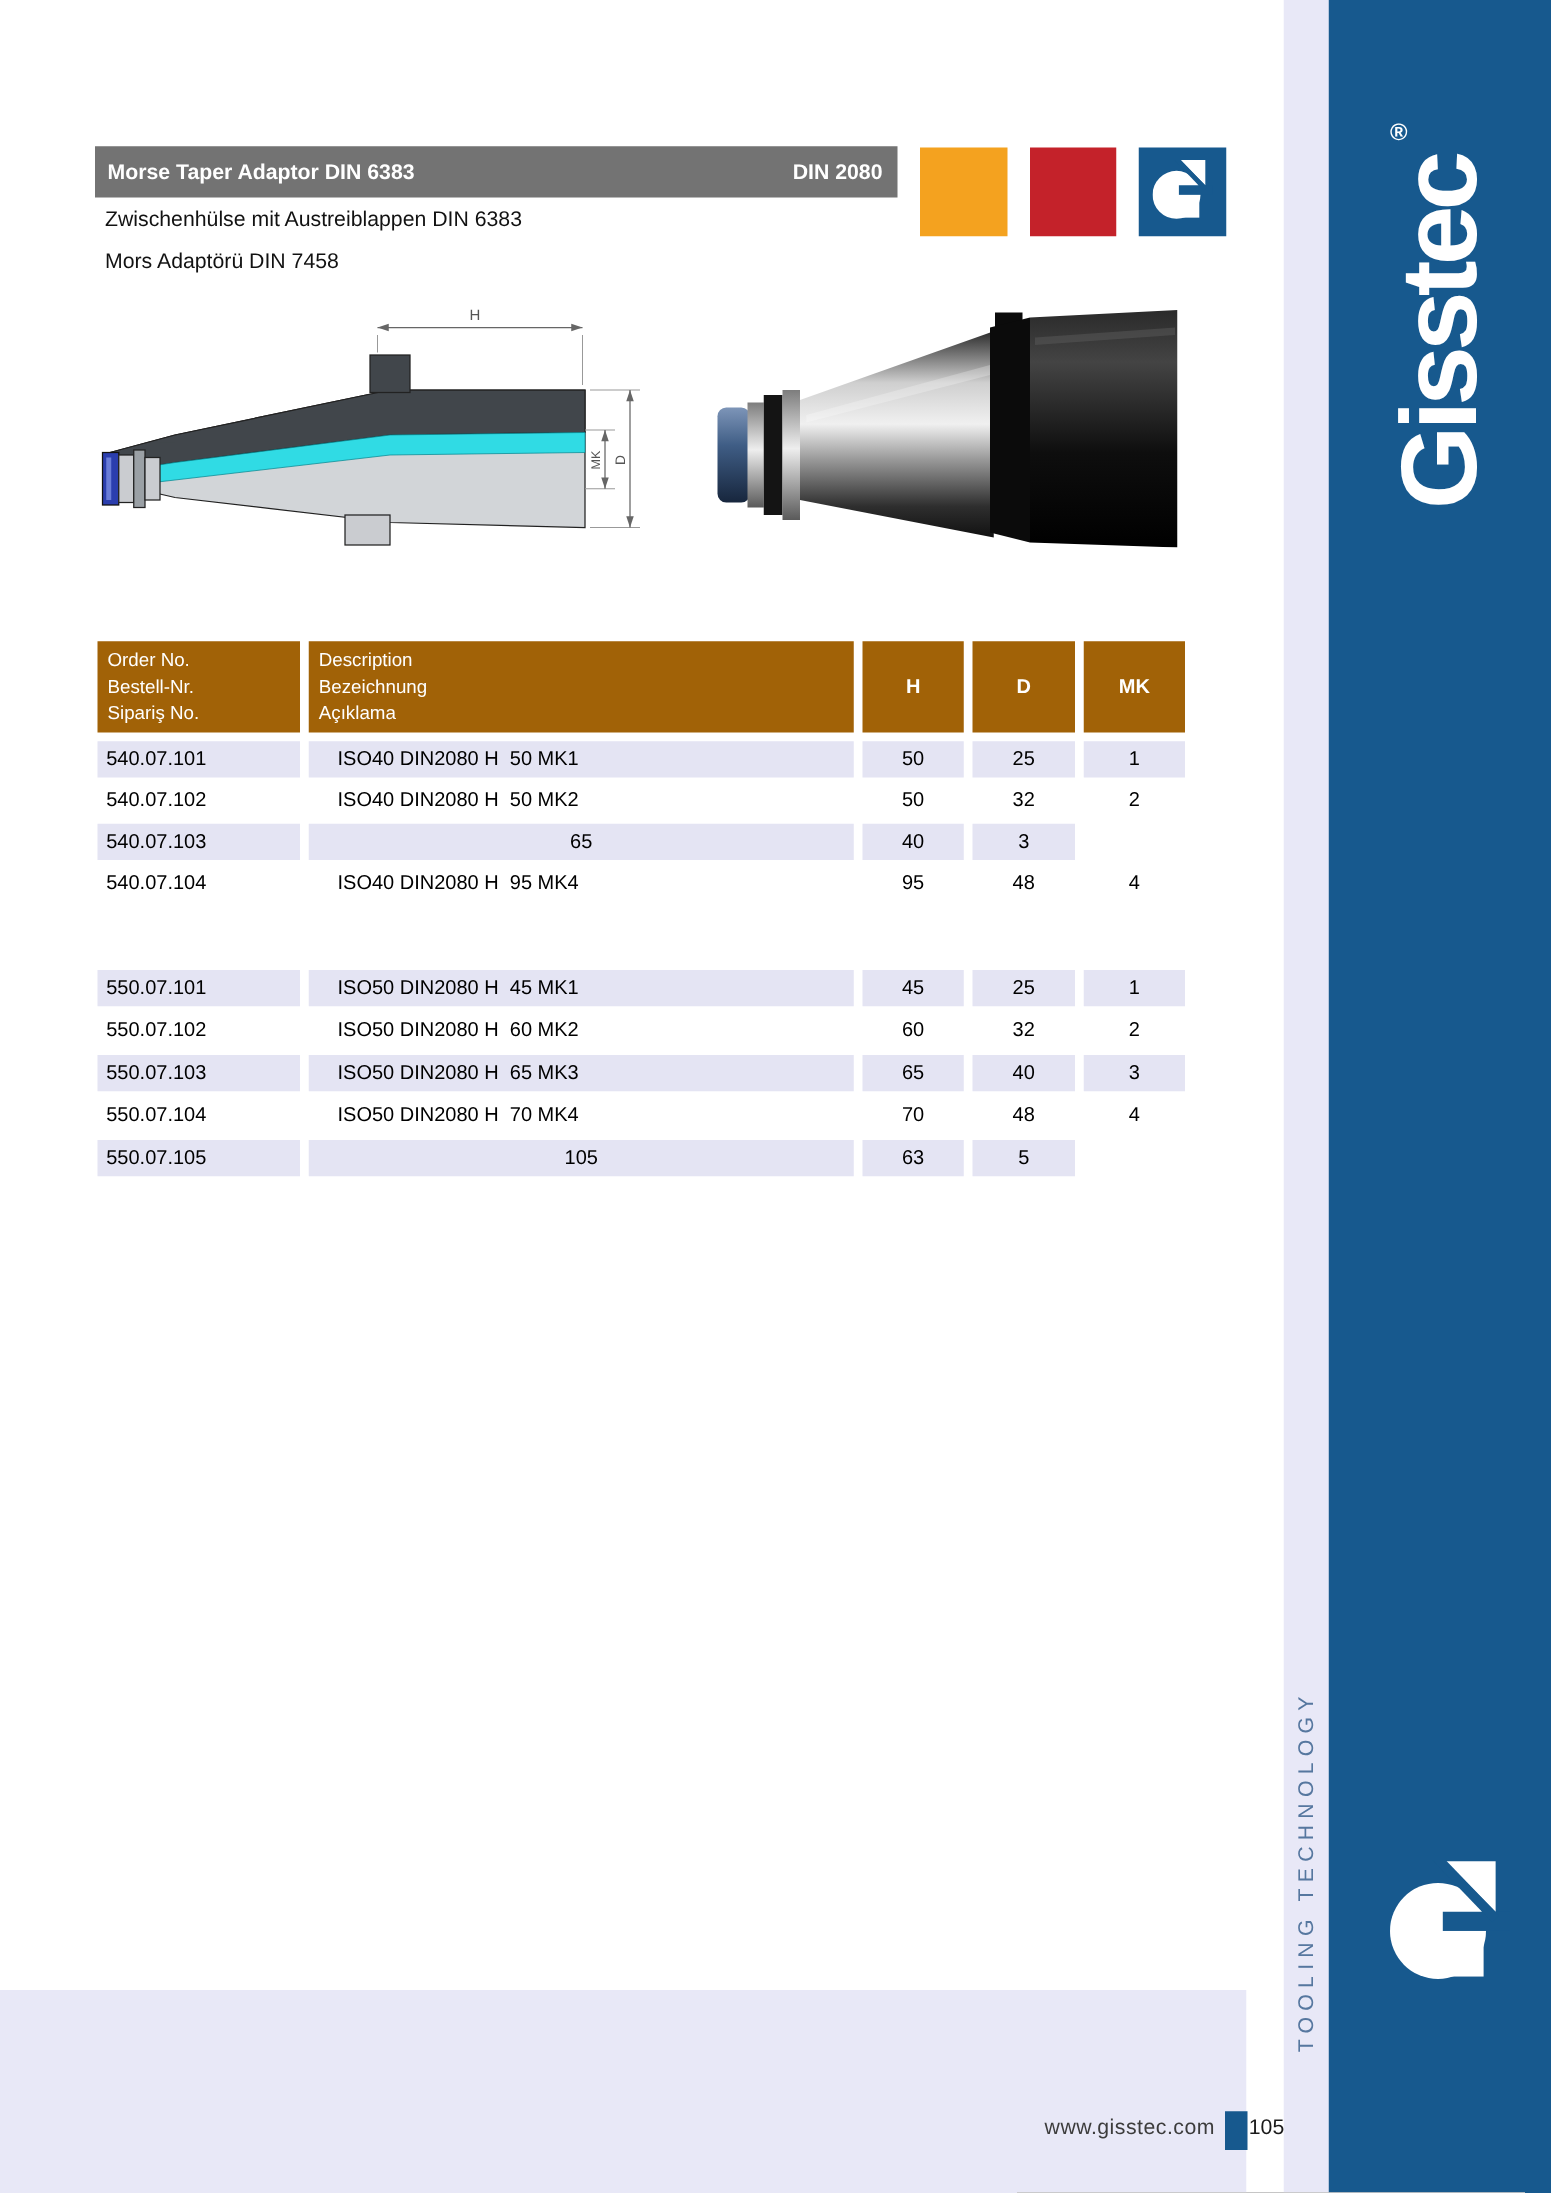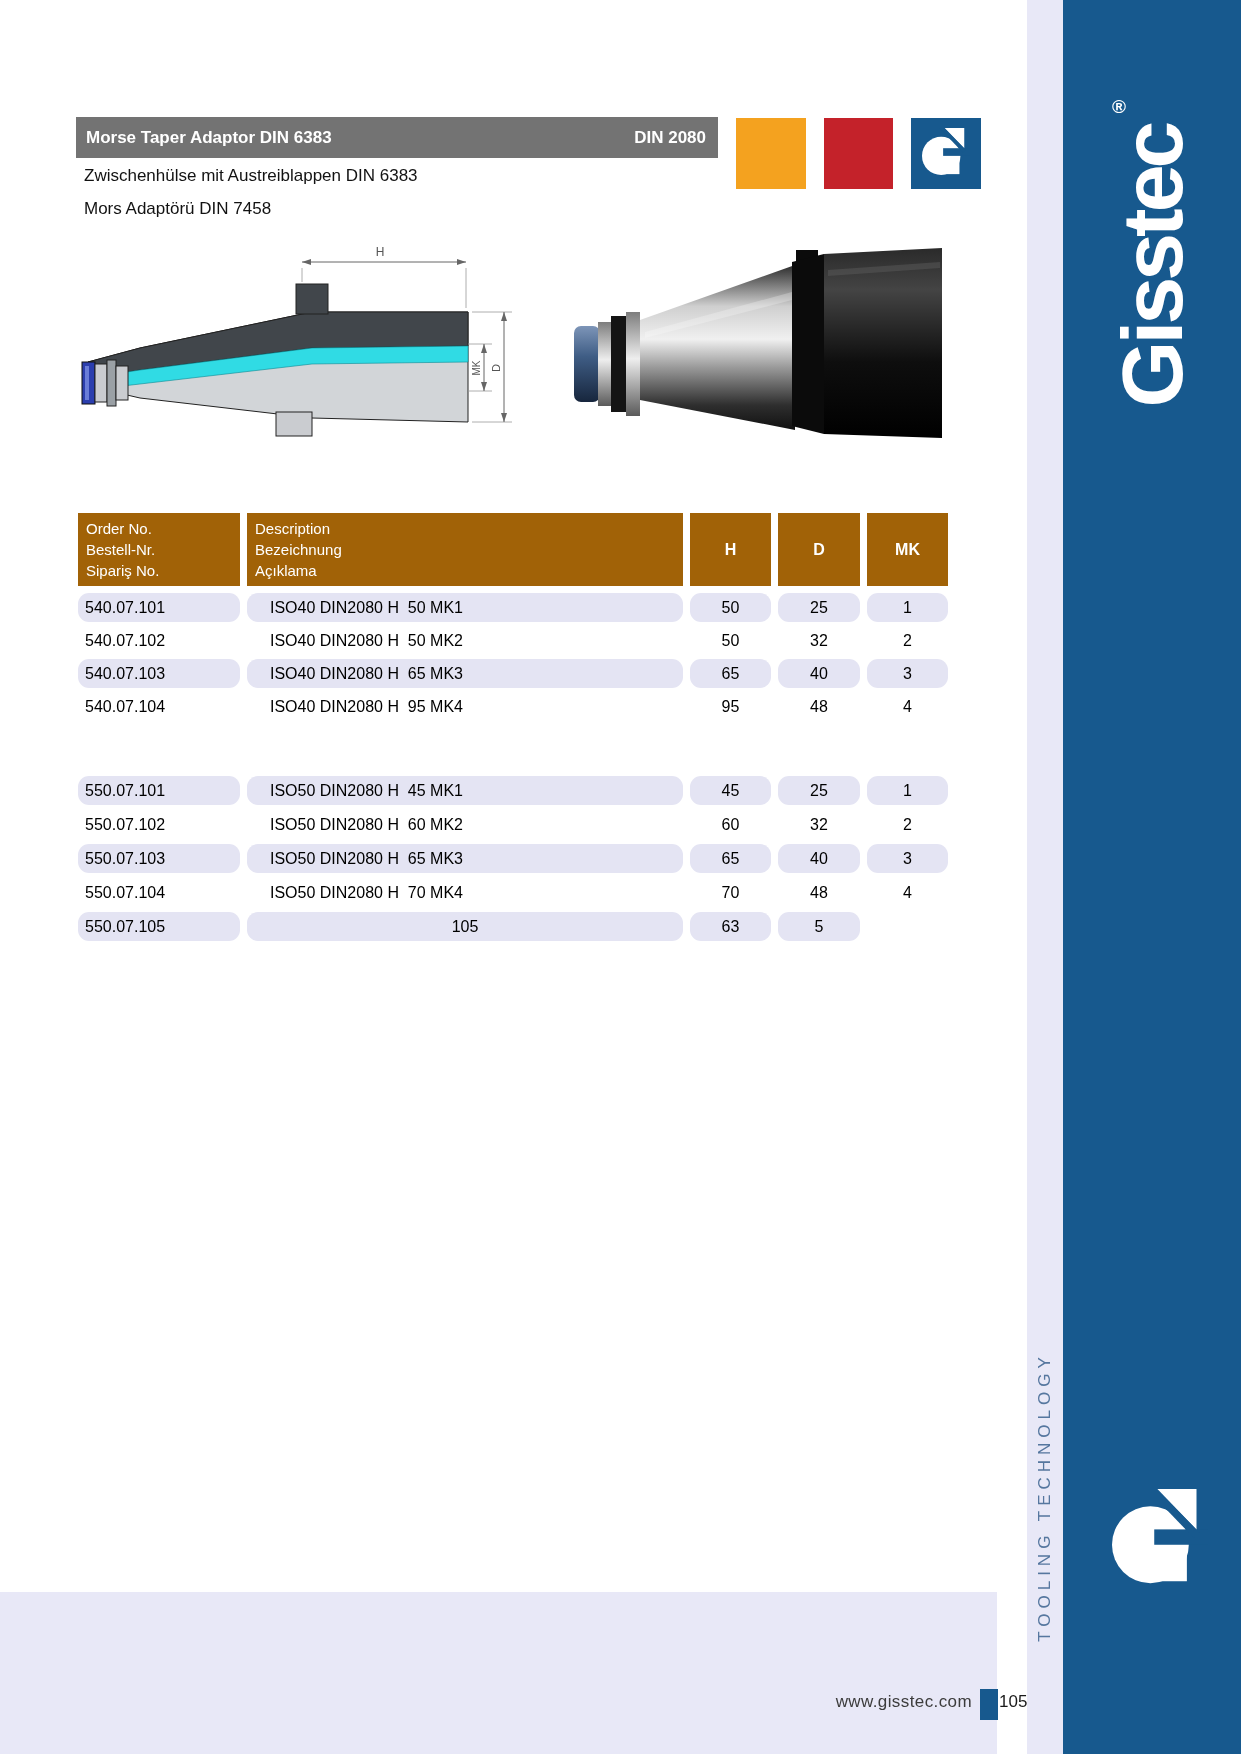--- a/index.html
+++ b/index.html
@@ -44,21 +44,21 @@
   .ptable{position:absolute; left:78px; top:513px; width:870px;}
   .t-grid{display:grid; grid-template-columns:162px 436px 81px 82px 81px; column-gap:7px;}
   .t-head{height:73px; margin-bottom:7px;}
   .t-head .cell{
     background:#a16207; color:#fff; font-size:15px; line-height:21px;
     padding:5px 0 0 8px; white-space:pre-line; height:68px;
   }
   .t-head .cell.num{padding:0; text-align:center; line-height:73px; height:73px; font-weight:600; font-size:16px;}
   .t-row{height:29px; margin-bottom:4px;}
   .t-row .cell{height:29px; line-height:29px; font-size:16px; color:#000;}
-  .t-row.shaded .cell{background:#e4e4f3;border-radius:11px;}
+  .t-row.shaded .cell{background:#e4e4f3;}
   .cell.order{padding-left:7px;}
   .cell.desc{padding-left:23px; white-space:pre;}
   .cell.num{text-align:center;}
   .group-spacer{height:51px;}
   .g2 .t-row{margin-bottom:5px;}
   
   .footer-block{position:absolute; left:0; top:1592px; width:997px; height:162px; background:#e8e8f7;}
   .site-link{position:absolute; right:269px; top:1692px; font-size:17px; color:#3c3c3c; letter-spacing:0.4px; text-decoration:none;}
   .footer-square{position:absolute; left:980px; top:1689px; width:18px; height:31px; background:#17598e;}
   .page-num{position:absolute; left:999px; top:1692px; font-size:17px; color:#1a1a1a;}
@@ -205,21 +205,20 @@
       </div>
       <div class="t-grid t-row">
         <div class="cell order">540.07.102</div>
         <div class="cell desc">ISO40 DIN2080 H  50 MK2</div>
         <div class="cell num">50</div>
         <div class="cell num">32</div>
         <div class="cell num">2</div>
       </div>
       <div class="t-grid t-row shaded">
         <div class="cell order">540.07.103</div>
-        <div class="cell desc">ISO40 DIN2080 H  65 MK3</div>
         <div class="cell num">65</div>
         <div class="cell num">40</div>
         <div class="cell num">3</div>
       </div>
       <div class="t-grid t-row">
         <div class="cell order">540.07.104</div>
         <div class="cell desc">ISO40 DIN2080 H  95 MK4</div>
         <div class="cell num">95</div>
         <div class="cell num">48</div>
         <div class="cell num">4</div>

